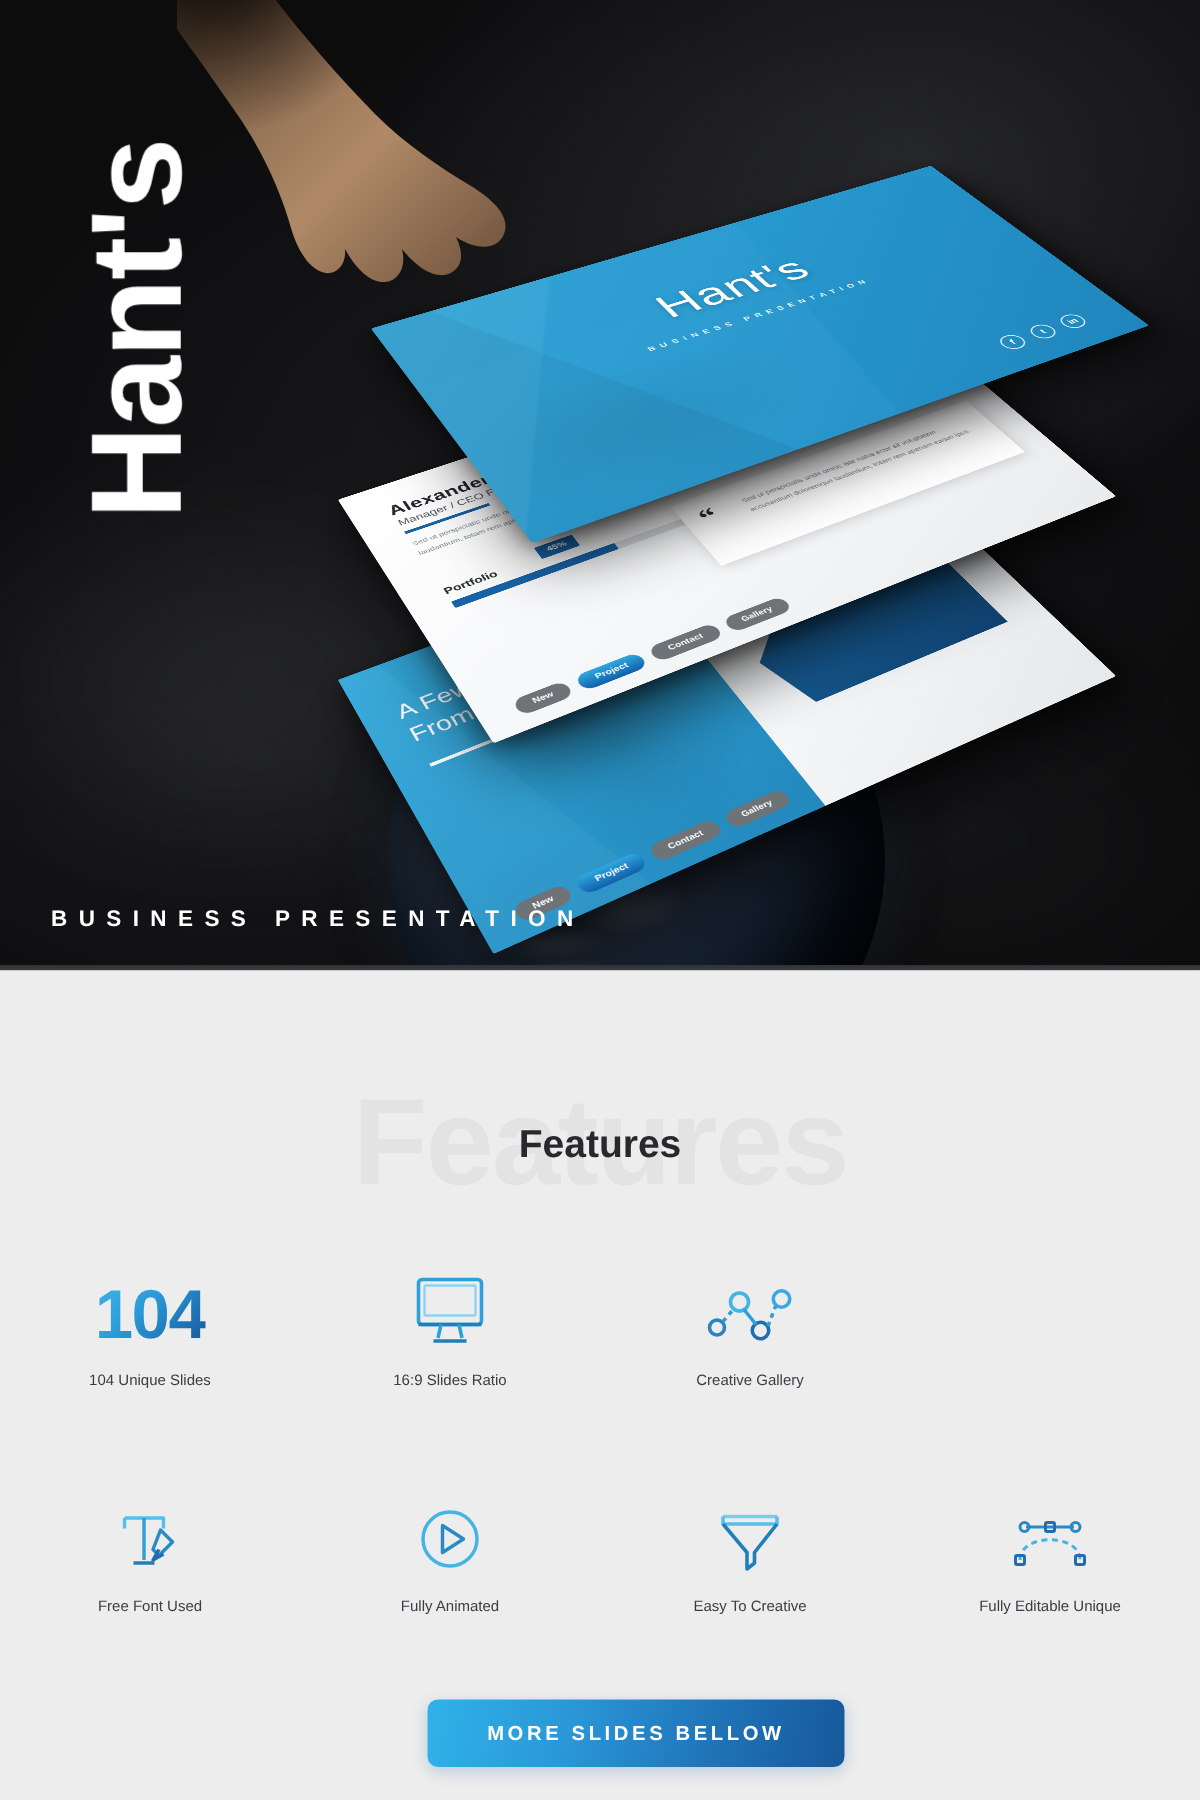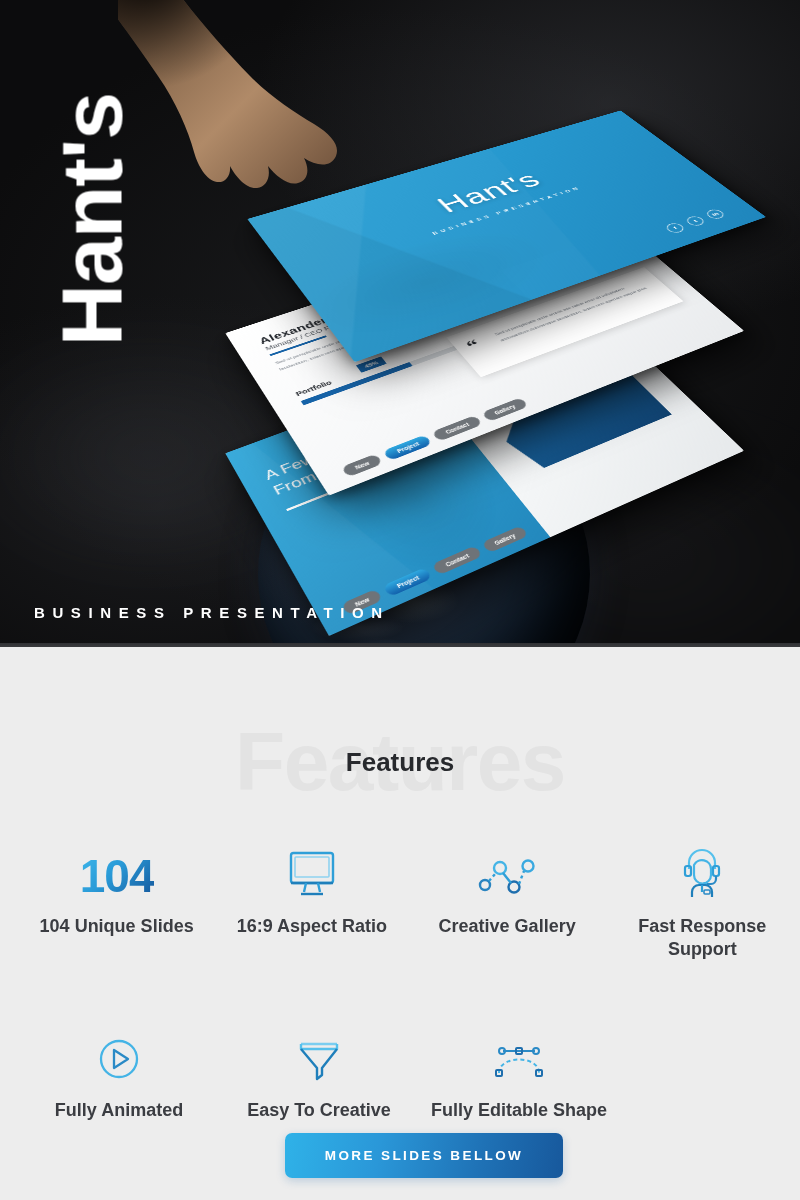--- a/index.html
+++ b/index.html
@@ -184,26 +184,26 @@
   .ghost {
     position:absolute; left:0; right:0; top:74px; text-align:center;
     font-size:82px; font-weight:700; color:#e3e3e3; letter-spacing:-1.5px;
     line-height:1; user-select:none;
   }
   .feat-title {
     position:absolute; left:0; right:0; top:100px; text-align:center;
     font-size:26px; font-weight:700; color:#27292d;
   }
 
-  .grid { position:absolute; left:0; top:186px; width:800px;padding-left:19px; }
+  .grid { position:absolute; left:0; top:186px; width:800px; }
   .grid-row { display:flex; }
   .cell { width:200px; display:flex; flex-direction:column; align-items:center; }
   .cell .iconbox { height:66px; display:flex; align-items:flex-end; justify-content:center; }
   .cell .lbl {
-    margin-top:16px; text-align:center; font-size:18px; font-weight:700;
+    margin-top:16px; text-align:center; font-size:10px; font-weight:400;
     color:#3b3d42; line-height:1.28;
   }
   .row2 { margin-top:56px; }
 
   .big104 {
     font-size:46px; font-weight:700; line-height:1;
     background:linear-gradient(135deg,#3fb7ea 0%,#2a9bd8 42%,#14559a 100%);
     -webkit-background-clip:text; background-clip:text; color:transparent;
     letter-spacing:-1px;
   }
@@ -338,62 +338,59 @@
         <div class="cell">
           <div class="iconbox">
             <svg width="52" height="50" viewBox="0 0 52 50" fill="none" stroke="#2f9fd8" stroke-width="2.4" stroke-linejoin="round">
               <rect x="5" y="4" width="42" height="30" rx="2.5"></rect>
               <rect x="9" y="8" width="34" height="20" rx="1" stroke="#8fd2ef" stroke-width="1.6"></rect>
               <path d="M5 34h42" stroke="#1f7fbb"></path>
               <path d="M20 34l-2 9M32 34l2 9" stroke="#2f9fd8"></path>
               <path d="M15 45h22" stroke="#1f7fbb"></path>
             </svg>
           </div>
-          <div class="lbl">16:9 Aspect
+          <div class="lbl">16:9 Slides
 Ratio</div>
         </div>
 
         <div class="cell">
           <div class="iconbox">
             <svg width="58" height="44" viewBox="0 0 58 44" fill="none" stroke="#2f9fd8" stroke-width="2.4">
               <circle cx="7" cy="30" r="5" stroke="#2a84c0"></circle>
               <circle cx="22" cy="13" r="6" stroke="#44b4e6"></circle>
               <circle cx="36" cy="32" r="5.5" stroke="#1f6fae"></circle>
               <circle cx="50" cy="11" r="5.5" stroke="#3aa9e0"></circle>
               <path d="M11 26l6-7" stroke-dasharray="3 3"></path>
               <path d="M25 18l8 10"></path>
               <path d="M41 29l5-13" stroke-dasharray="3 3"></path>
             </svg>
           </div>
           <div class="lbl">Creative
 Gallery</div>
         </div>
 
-        <div class="cell">
-          <div class="iconbox">
-            <svg width="48" height="52" viewBox="0 0 48 52" fill="none" stroke="#2f9fd8" stroke-width="2.2" stroke-linejoin="round">
-              <path d="M11 22v-6a13 13 0 0126 0v6" stroke="#55c0ec"></path>
-              <rect x="7" y="19" width="6" height="10" rx="2.2"></rect>
-              <rect x="35" y="19" width="6" height="10" rx="2.2"></rect>
-              <path d="M38 29v3a5 5 0 01-5 5h-4" stroke="#2a8ac6"></path>
-              <circle cx="27" cy="37" r="2" fill="#2f9fd8" stroke="none"></circle>
-              <path d="M16 18a9 9 0 0117 4v6a8.5 8.5 0 01-17 0z" stroke="#44b4e6"></path>
-              <path d="M14 50v-5a7 7 0 017-7h6a7 7 0 017 7v5" stroke="#1f7fbb"></path>
-              <path d="M24 38v7" stroke="#2f9fd8"></path>
-              <rect x="26" y="43" width="6" height="4" rx="1" stroke="#2a8ac6" stroke-width="1.6"></rect>
-            </svg>
-          </div>
-          <div class="lbl">Fast Response
-Support</div>
-        </div>
 
       </div>
 
       <div class="grid-row row2">
 
+        <div class="cell">
+          <div class="iconbox">
+            <svg width="50" height="48" viewBox="0 0 50 48" fill="none" stroke="#2f9fd8" stroke-width="2.3" stroke-linejoin="round">
+              <path d="M8 10h26v7" stroke="#55c0ec"></path>
+              <path d="M8 10v7" stroke="#55c0ec"></path>
+              <path d="M21 10v28"></path>
+              <path d="M14 40h14" stroke="#1f7fbb"></path>
+              <path d="M32 18l8 8-9 9-4-4z" stroke="#2a8ac6"></path>
+              <path d="M31 31l-4 7 7-4" stroke="#1f6fae"></path>
+            </svg>
+          </div>
+          <div class="lbl">Free Font
+Used</div>
+        </div>
 
         <div class="cell">
           <div class="iconbox">
             <svg width="48" height="48" viewBox="0 0 48 48" fill="none" stroke="#2f9fd8" stroke-width="2.3" stroke-linejoin="round">
               <circle cx="24" cy="24" r="18" stroke="#44b4e6"></circle>
               <path d="M19 15l14 9-14 9z" stroke="#2a8ac6"></path>
             </svg>
           </div>
           <div class="lbl">Fully
 Animated</div>
@@ -417,21 +414,21 @@
               <path d="M8 34C8 16 48 16 48 34" stroke="#44b4e6" stroke-dasharray="4 3"></path>
               <path d="M12 12h32" stroke="#2a8ac6"></path>
               <circle cx="11" cy="12" r="3" stroke="#2a8ac6"></circle>
               <circle cx="45" cy="12" r="3" stroke="#2a8ac6"></circle>
               <rect x="25" y="9" width="6" height="6" rx="1" stroke="#1f6fae"></rect>
               <rect x="5" y="31" width="6" height="6" rx="1" stroke="#1f6fae"></rect>
               <rect x="45" y="31" width="6" height="6" rx="1" stroke="#1f6fae"></rect>
             </svg>
           </div>
           <div class="lbl">Fully Editable
-Shape</div>
+Unique</div>
         </div>
 
       </div>
     </div>
 
     <div class="cta-wrap">
       <button class="cta">MORE SLIDES BELLOW</button>
     </div>
   </section>
 

